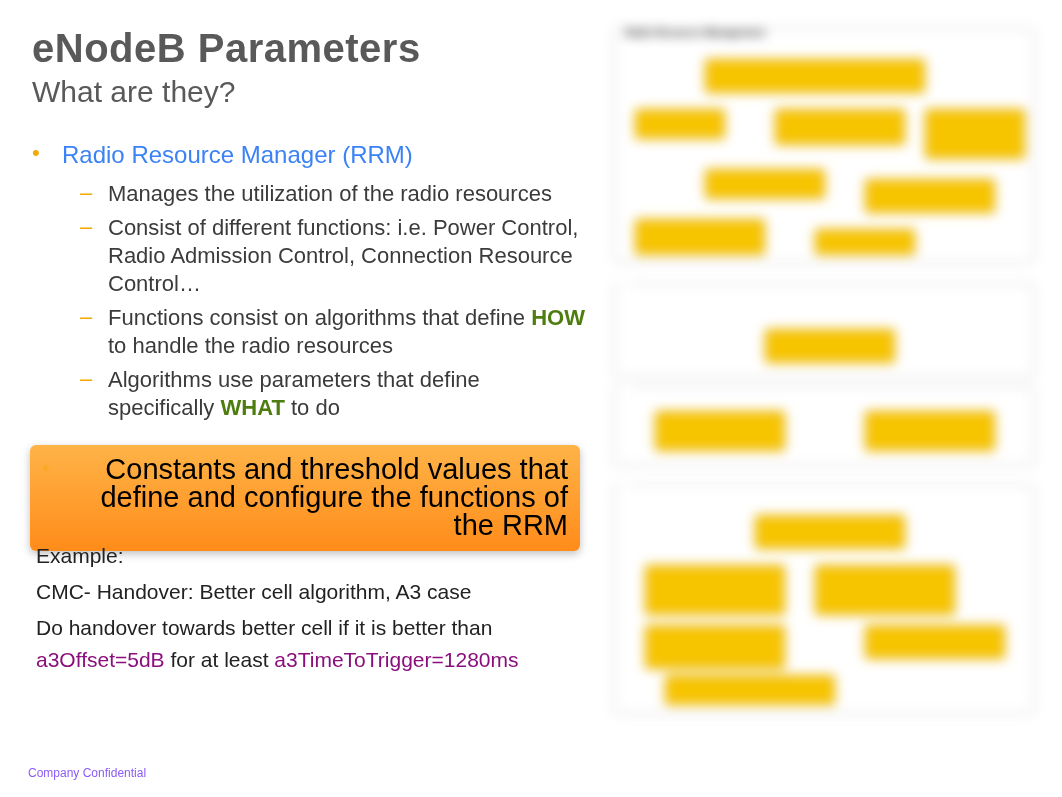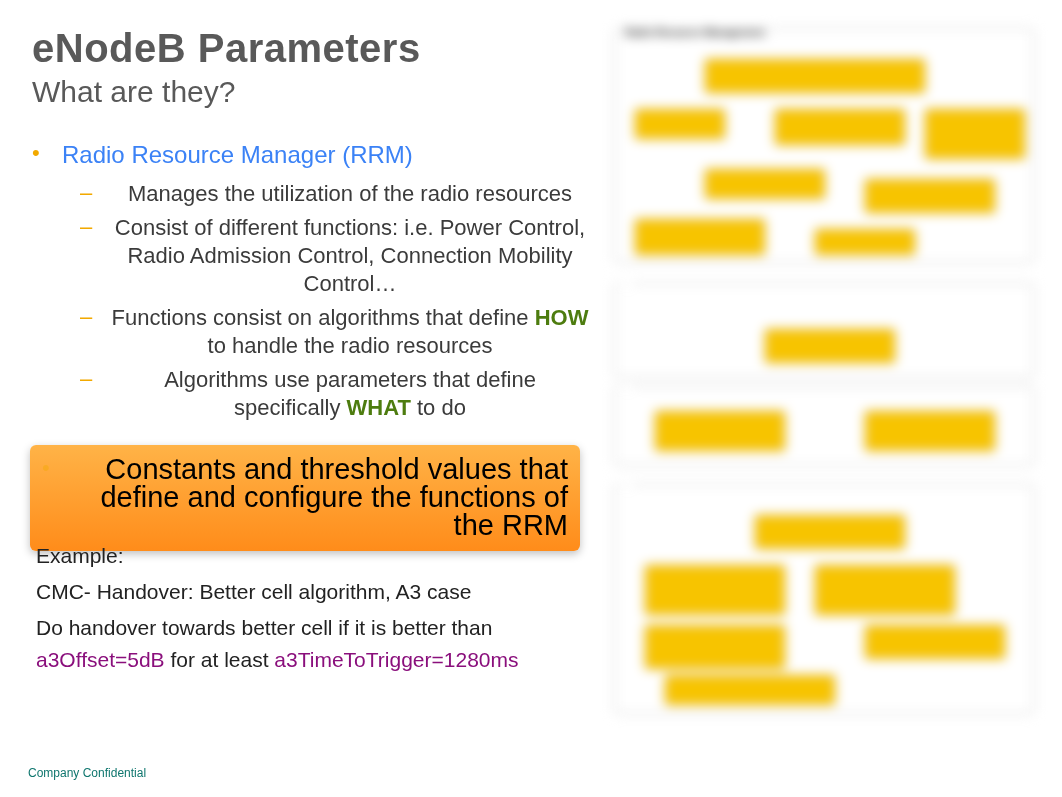--- a/index.html
+++ b/index.html
@@ -7,31 +7,31 @@
   .slide { position: relative; width: 1062px; height: 796px; }
   .heading { position: absolute; top: 26px; left: 32px; }
   .title { font-size: 40px; font-weight: bold; color: #595959; letter-spacing: 0.5px; }
   .subtitle { font-size: 30px; font-weight: normal; color: #595959; margin-top: 4px; }
   .body { position: absolute; top: 140px; left: 32px; width: 560px; }
   .b1 { display: flex; margin-bottom: 10px; }
   .b1 .dot { color: #f2a900; font-size: 22px; line-height: 26px; width: 30px; }
   .b1 .txt { font-size: 24px; color: #3b82f6; line-height: 30px; }
   .b2 { display: flex; margin: 6px 0 6px 48px; }
   .b2 .dash { color: #f2a900; font-size: 22px; line-height: 26px; width: 28px; }
-  .b2 .txt { font-size: 22px; color: #3b3b3b; line-height: 28px; flex: 1; text-align: center; }
+  .b2 .txt { font-size: 22px; color: #3b3b3b; line-height: 28px; flex: 1; }
   .how, .what { color: #4d7c0f; font-weight: bold; }
   .highlight-box { position: absolute; top: 445px; left: 30px; width: 550px; padding: 10px 12px 12px 12px; border-radius: 6px;
     background: linear-gradient(180deg, #ffb347 0%, #ff8c1a 100%);
     box-shadow: 0 3px 8px rgba(0,0,0,0.25); display: flex; }
   .highlight-box .dot { color: #f2a900; font-size: 22px; line-height: 26px; width: 30px; opacity: 0.4; }
   .highlight-box .txt { font-size: 29px; font-weight: 500; color: #000; line-height: 28px; text-align: right; }
   .example { position: absolute; top: 540px; left: 36px; width: 540px; }
   .example p { font-size: 21px; color: #222; line-height: 32px; margin-bottom: 4px; }
   .param { color: #8a0f7c; }
-  .footer { position: absolute; bottom: 12px; left: 28px; font-size: 12px; color: #0f766e; }
+  .footer { position: absolute; bottom: 12px; left: 28px; font-size: 12px; color: #8b5cf6; }
   .footer .conf { margin-bottom: 4px; }
   .footer .row span { display: inline-block; }
   .footer .pnum { width: 40px; }
   .footer .copy { width: 220px; }
   .diagram { position: absolute; top: 28px; right: 18px; width: 430px; height: 690px; filter: blur(6px); }
   .dg-group { position: absolute; border: 1.5px solid #bdbdbd; border-radius: 4px; background: #fff; }
   .dg-title { position: absolute; top: -2px; left: 6px; background: #fff; padding: 0 4px; font-size: 10px; font-weight: bold; color: #222; }
   .dg-box { position: absolute; background: #f7c400; border: 1px solid #c98f00; border-radius: 2px; }
 </style>
 </head>
@@ -48,21 +48,21 @@
     <div class="b1">
       <div class="dot">•</div>
       <div class="txt">Radio Resource Manager (RRM)</div>
     </div>
     <div class="b2">
       <div class="dash">–</div>
       <div class="txt">Manages the utilization of the radio resources</div>
     </div>
     <div class="b2">
       <div class="dash">–</div>
-      <div class="txt">Consist of different functions: i.e. Power Control, Radio Admission Control, Connection Mobility Control…</div>
+      <div class="txt">Consist of different functions: i.e. Power Control, Radio Admission Control, Connection Resource Control…</div>
     </div>
     <div class="b2">
       <div class="dash">–</div>
       <div class="txt">
         <span>Functions consist on algorithms that define </span><span class="how">HOW</span><span> to handle the radio resources</span>
       </div>
     </div>
     <div class="b2">
       <div class="dash">–</div>
       <div class="txt">

